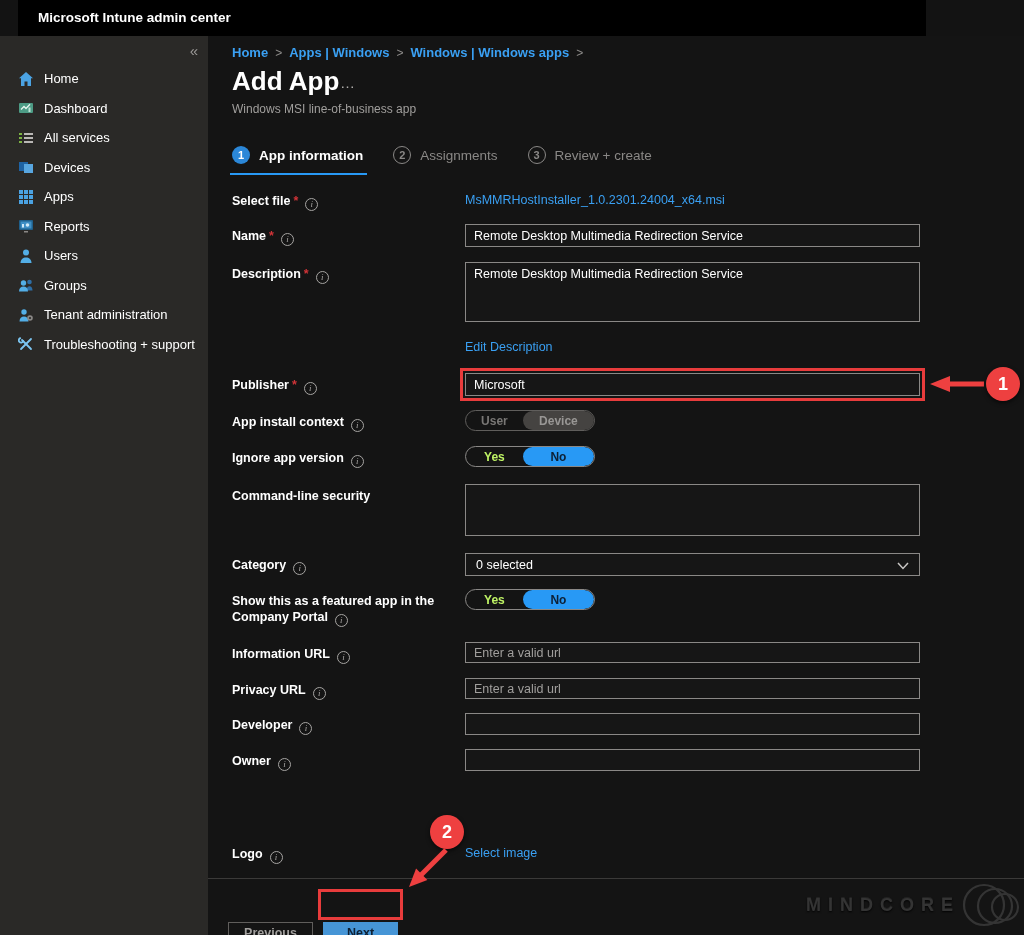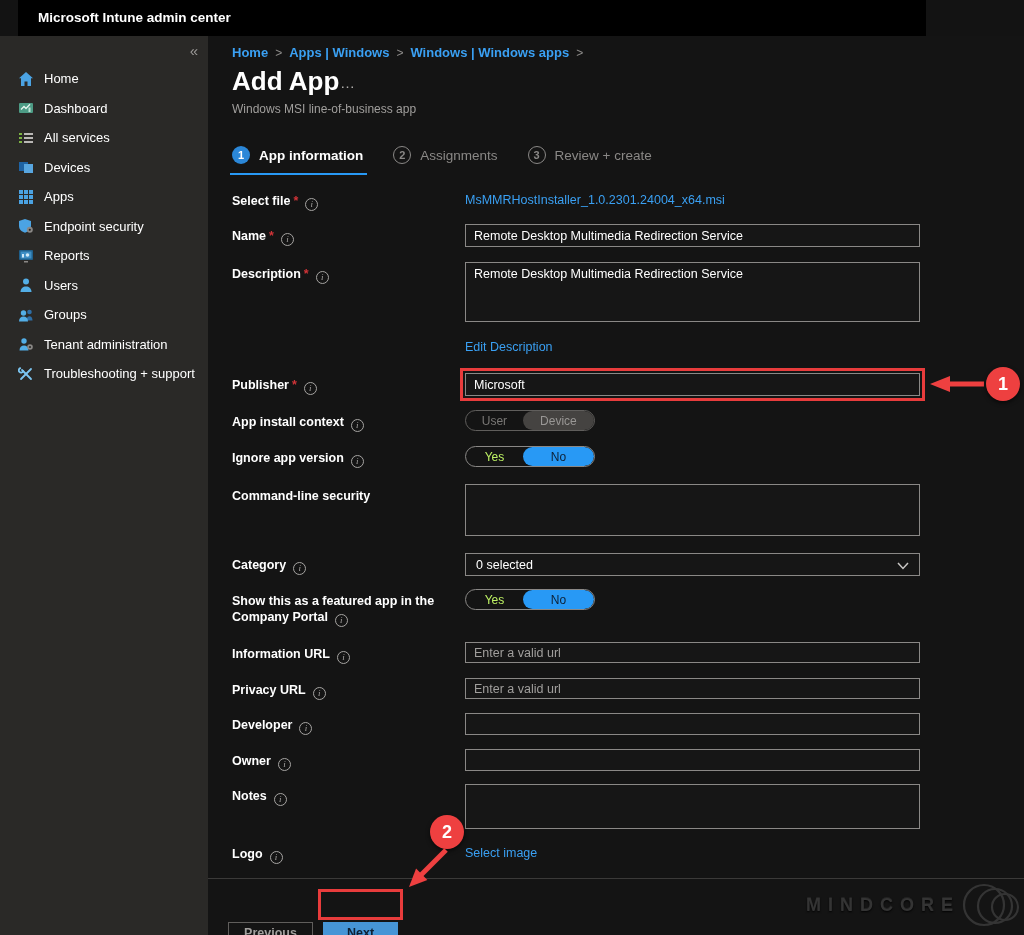--- a/index.html
+++ b/index.html
@@ -49,21 +49,21 @@
   .inp { width:455px; height:23px; background:#161616; border:1px solid #8a8886; color:#fff;
          font-size:12.5px; font-family:"Liberation Sans", sans-serif; padding:0 8px; outline:none; }
   .inp::placeholder { color:#a19f9d; }
   textarea.inp { resize:none; padding-top:4px; line-height:15px; }
   .link { color:#3aa0f3; font-size:12.5px; text-decoration:none; cursor:pointer; }
   .filelink { display:inline-block; padding-top:4px; }
 
   .toggle { display:flex; width:130px; height:21px; border:1px solid #8a8886; border-radius:11px;
             overflow:hidden; cursor:pointer; }
   .toggle .opt { flex:1; display:flex; align-items:center; justify-content:center;
-                 font-size:12px; font-weight:normal; }
+                 font-size:12px; font-weight:bold; }
   .toggle .on  { background:#2899f5; color:#0d2035; border-radius:11px; flex:1.25; }
   .toggle .off { color:#bef264; }
   .toggle.disabled { border-color:#605e5c; cursor:default; }
   .toggle.disabled .off { color:#797775; }
   .toggle.disabled .on { background:#454341; color:#999795; }
 
   .select { width:455px; height:23px; border:1px solid #8a8886; background:#161616; display:flex;
             align-items:center; justify-content:space-between; padding:0 10px; cursor:pointer; }
   .select .val { color:#fff; font-size:12.5px; }
 
@@ -153,30 +153,20 @@
               <rect x="6" y="11" width="4" height="4"></rect>
               <rect x="11" y="11" width="4" height="4"></rect>
             </g>
           </svg>
         </span>
       <span>Apps</span>
     </li>
     <li>
       <span class="ic">
           <svg viewBox="0 0 16 16">
-            <path d="M7 1l6 2v5c0 3.8-3 5.8-6 6.8-3-1-6-3-6-6.8V3z" fill="#4ba3e3"></path>
-            <circle cx="11.8" cy="11.8" r="3" fill="#8a8886"></circle>
-            <circle cx="11.8" cy="11.8" r="1.1" fill="#2a2927"></circle>
-          </svg>
-        </span>
-      <span>Endpoint security</span>
-    </li>
-    <li>
-      <span class="ic">
-          <svg viewBox="0 0 16 16">
             <rect x="1" y="2" width="14" height="10" rx="1" fill="#1f5f8b"></rect>
             <rect x="2.5" y="3.5" width="11" height="7" fill="#3e8ec4"></rect>
             <rect x="4" y="6" width="2" height="3.5" fill="#cfe8f7"></rect>
             <circle cx="9.5" cy="7" r="1.8" fill="#cfe8f7"></circle>
             <rect x="6" y="13" width="4" height="1.5" fill="#8a8886"></rect>
           </svg>
         </span>
       <span>Reports</span>
     </li>
     <li>
@@ -341,24 +331,20 @@
   <div class="row" style="top:677px">
     <div class="lbl"><span>Developer</span><span class="info">i</span></div>
     <div class="ctrl"><input class="inp" style="height: 22px;"></div>
   </div>
 
   <div class="row" style="top:713px">
     <div class="lbl"><span>Owner</span><span class="info">i</span></div>
     <div class="ctrl"><input class="inp" style="height: 22px;"></div>
   </div>
 
-  <div class="row" style="top:748px">
-    <div class="lbl"><span>Notes</span><span class="info">i</span></div>
-    <div class="ctrl"><textarea class="inp" style="height: 45px;"></textarea></div>
-  </div>
 
   <div class="row" style="top:806px">
     <div class="lbl"><span>Logo</span><span class="info">i</span></div>
     <div class="ctrl"><a class="link" style="display:inline-block;padding-top:4px">Select image</a></div>
   </div>
 
   <div class="divider"></div>
   <button class="btn btn-prev">Previous</button>
   <button class="btn btn-next">Next</button>
 

